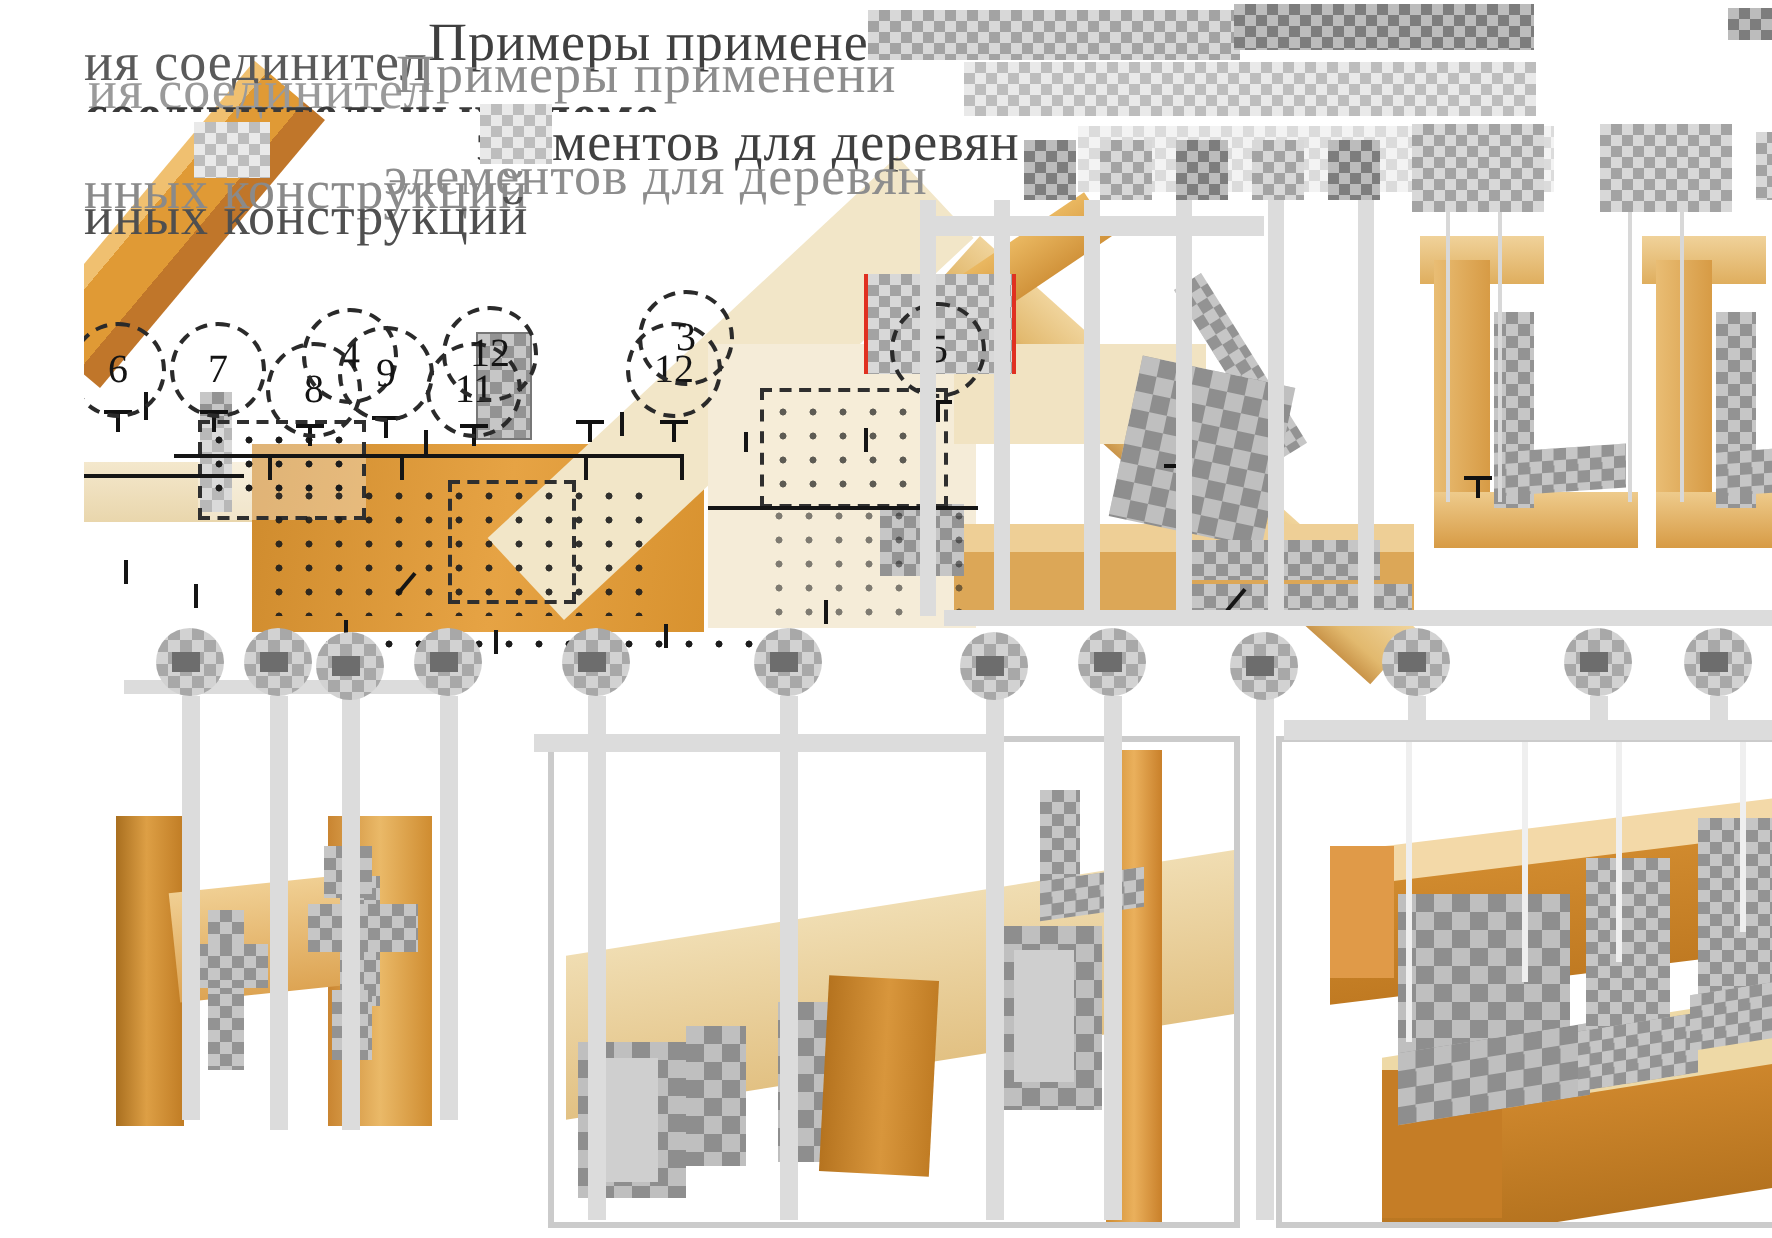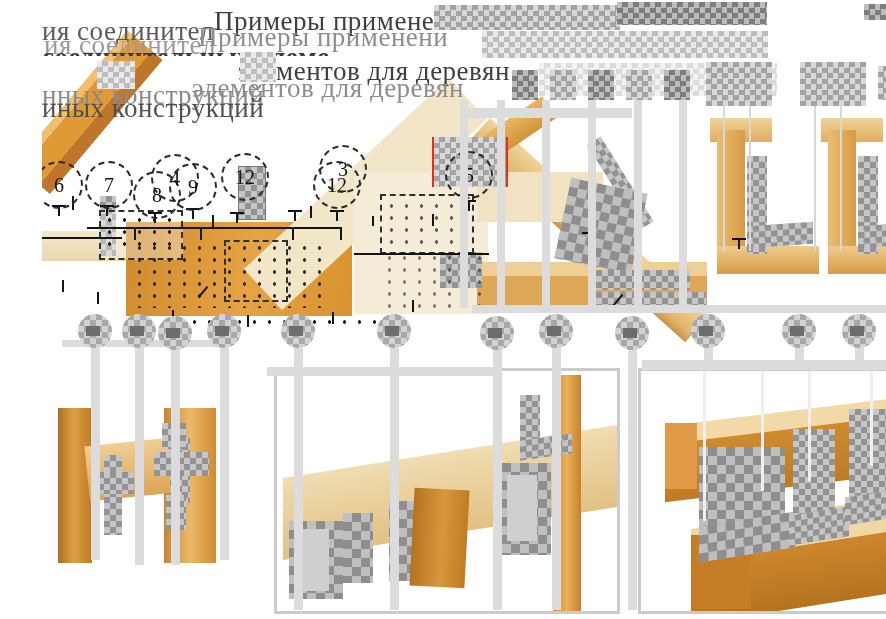--- a/index.html
+++ b/index.html
@@ -141,20 +141,23 @@
     </div>
   <div class="abs callout" style="left:91px;top:171px;">
       <span>8</span>
     </div>
   <div class="abs callout" style="left:109px;top:154px;">
       <span>4</span>
     </div>
   <div class="abs callout" style="left:127px;top:163px;">
       <span>9</span>
     </div>
+  <div class="abs callout" style="left:171px;top:171px;">
+      <span>11</span>
+    </div>
   <div class="abs callout" style="left:179px;top:153px;">
       <span>12</span>
     </div>
   <div class="abs callout" style="left:271px;top:161px;">
       <span>12</span>
     </div>
   <div class="abs callout" style="left:277px;top:145px;">
       <span>3</span>
     </div>
   <div class="abs callout" style="left:403px;top:151px;">

